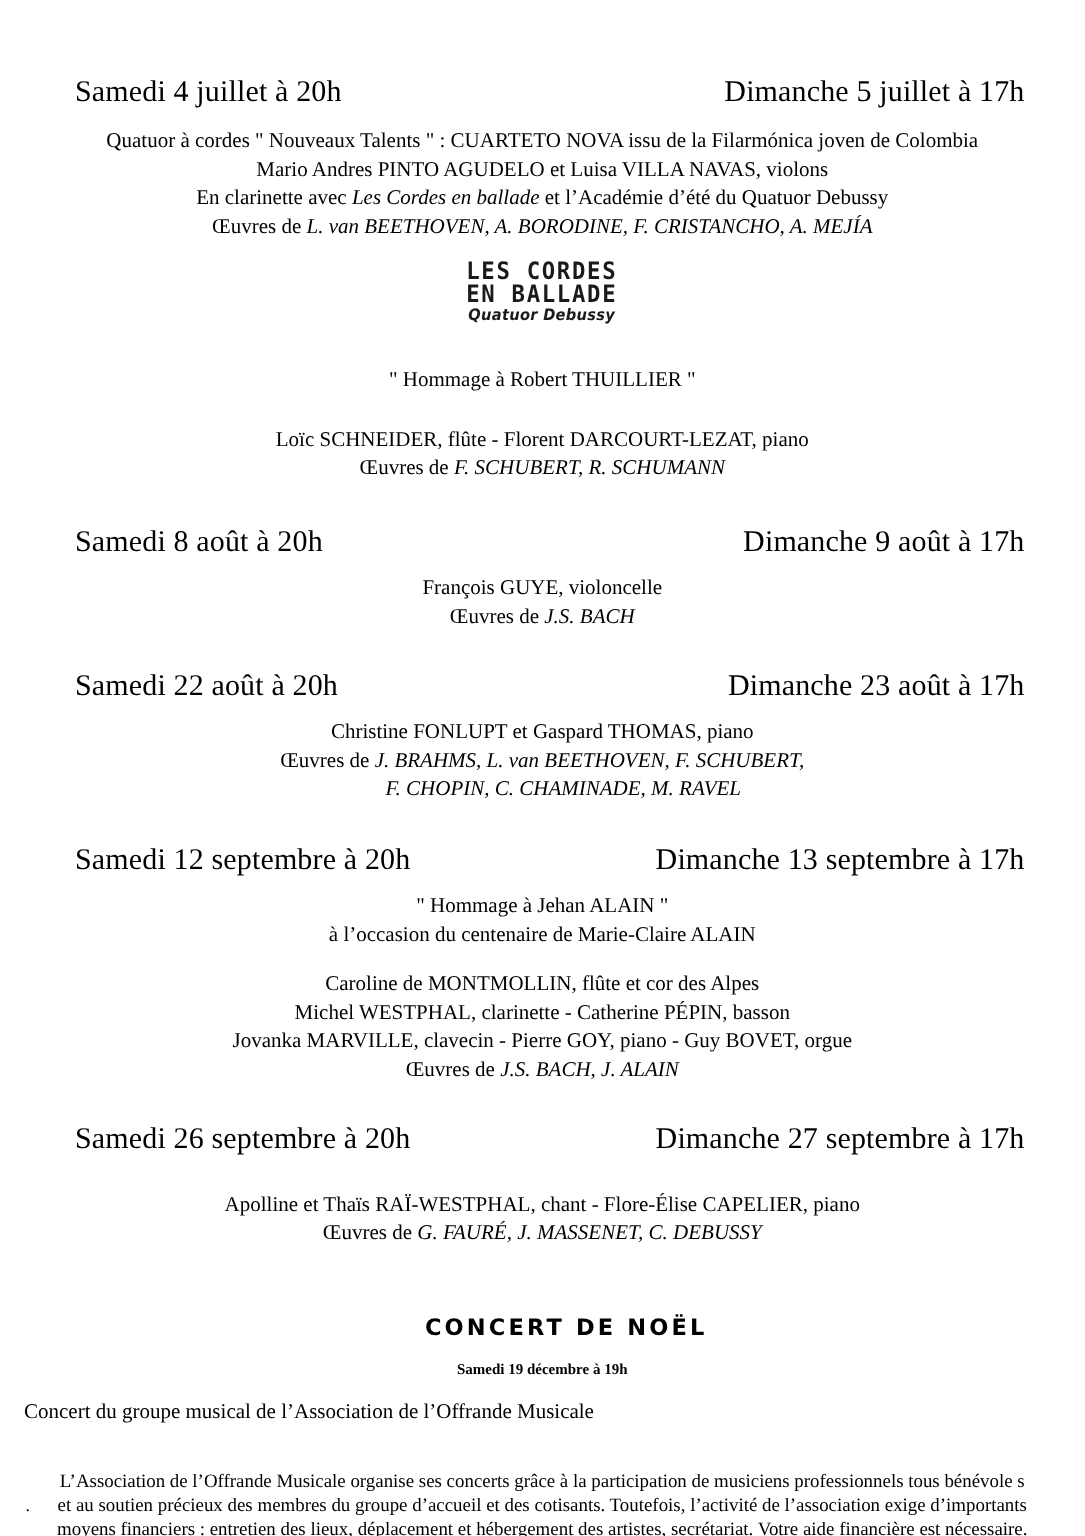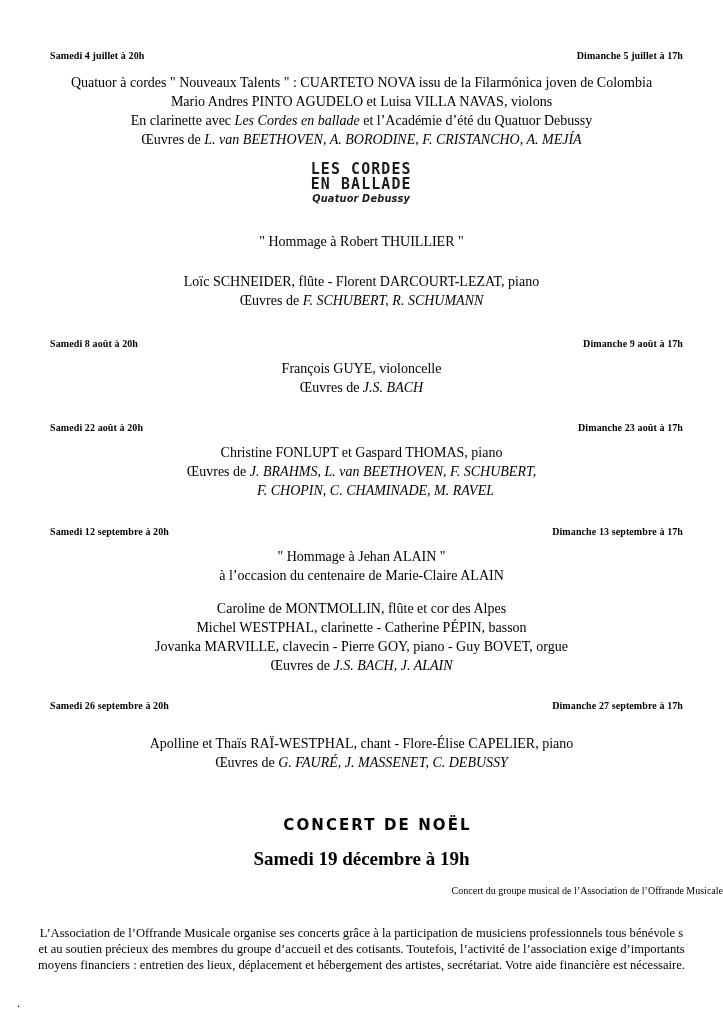--- a/index.html
+++ b/index.html
@@ -26,22 +26,22 @@
   
   .concert-block {
     width: 100%;
   }
 
   .date-row {
     display: flex;
     justify-content: space-between;
     align-items: flex-start;
     padding: 0 40px 0 50px;
-    font-weight: bold;
-    font-size: 10px;
+    font-weight: normal;
+    font-size: 20px;
     letter-spacing: 0.1px;
   }
   .date-row .date-left { text-align: left; }
   .date-row .date-right { text-align: right; }
 
   .lines {
     text-align: center;
     font-size: 14px;
     line-height: 19px;
   }
@@ -92,27 +92,28 @@
     text-align: center;
     font-family: "DejaVu Sans", "Liberation Sans", sans-serif;
     font-weight: bold;
     font-size: 15px;
     letter-spacing: 2.1px;
     padding-left: 32px;
   }
   .noel-date {
     text-align: center;
     font-weight: bold;
-    font-size: 19px;
+    font-size: 10px;
     margin-top: 14px;
   }
   .noel-sub {
-    text-align: right;
-    font-size: 10px;
+    text-align: left;
+    font-size: 14px;
     margin-top: 15px;
+    margin-left: 16px;
   }
 
   
   .footer {
     text-align: center;
     font-size: 12.6px;
     line-height: 16.2px;
     padding: 0 12px;
   }
   .footer .fline { display: block; white-space: nowrap; }

